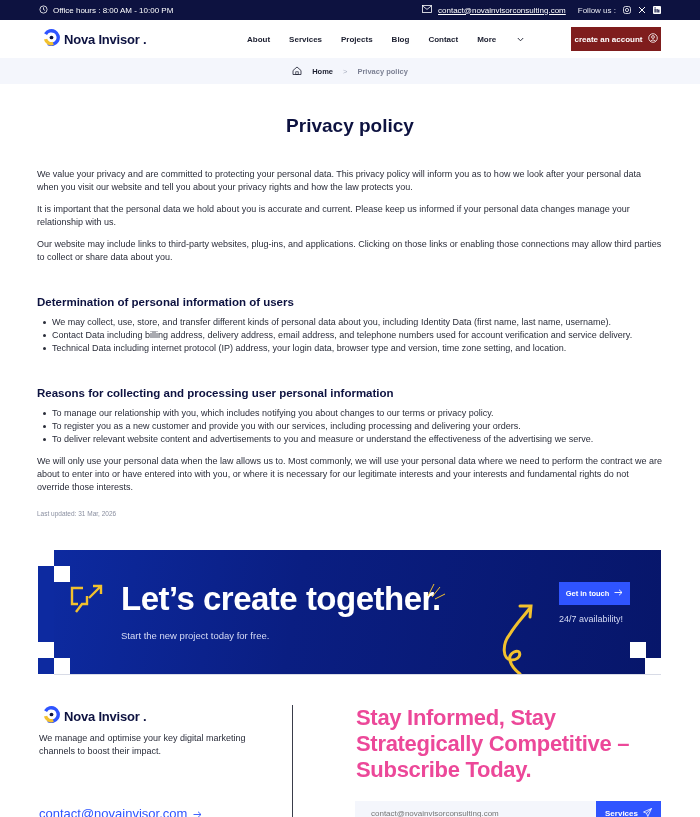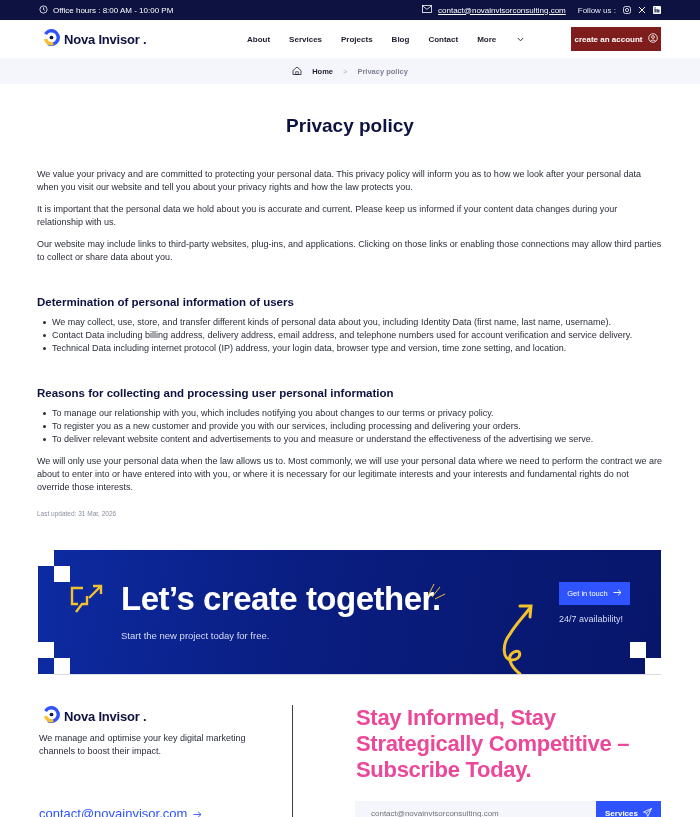--- a/index.html
+++ b/index.html
@@ -40,21 +40,21 @@
   .updated { position: absolute; left: 37px; top: 510px; font-size: 6.5px; color: #8a8fa0; }
 
   
   .banner { position: absolute; left: 38px; top: 550px; width: 623px; height: 124px; }
   .banner .bg { position: absolute; left: 16px; top: 0; width: 607px; height: 124px; background: linear-gradient(100deg, #0d2aa0 0%, #0a1e82 40%, #07166a 100%); }
   .banner .bg-left { position: absolute; left: 0; top: 16px; width: 16px; height: 92px; background: #0d2aa0; }
   .banner .bg-bl { position: absolute; left: 0; top: 108px; width: 16px; height: 16px; background: #0d2aa0; }
   .sq { position: absolute; background: #ffffff; width: 16px; height: 16px; }
   .banner .headline { position: absolute; left: 83px; top: 30px; font-size: 33px; color: #ffffff; font-weight: bold; letter-spacing: -0.5px; }
   .banner .sub { position: absolute; left: 83px; top: 80px; font-size: 9.5px; color: #d6dbf5; }
-  .banner .getintouch { position: absolute; left: 521px; top: 32px; width: 71px; height: 23px; background: #2f54ff; color: #ffffff; font-size: 7.5px; font-weight: normal; border: none; display: flex; align-items: center; justify-content: center; gap: 5px; }
+  .banner .getintouch { position: absolute; left: 521px; top: 32px; width: 71px; height: 23px; background: #2f54ff; color: #ffffff; font-size: 7.5px; font-weight: bold; border: none; display: flex; align-items: center; justify-content: center; gap: 5px; }
   .banner .avail { position: absolute; left: 521px; top: 64px; font-size: 9px; color: #d6dbf5; }
   .banner .underline { position: absolute; left: 16px; top: 124px; width: 607px; height: 1px; background: #d8dbe6; }
 
   
   .footer-logo { position: absolute; left: 43px; top: 706px; display: flex; align-items: center; gap: 4px; }
   .footer-desc { position: absolute; left: 39px; top: 732px; width: 230px; font-size: 9px; line-height: 13px; color: #2a2d3a; }
   .footer-mail { position: absolute; left: 39px; top: 806px; font-size: 13px; color: #2f54ff; display: flex; gap: 6px; align-items: center; }
   .vdivider { position: absolute; left: 292px; top: 705px; width: 1px; height: 112px; background: #3a3d4a; }
   .subscribe-title { position: absolute; left: 356px; top: 705px; width: 310px; font-size: 22px; line-height: 26px; font-weight: bold; color: #ec4899; letter-spacing: -0.3px; }
   .sub-input { position: absolute; left: 355px; top: 801px; width: 241px; height: 24px; background: #f4f6fc; border: none; font-size: 8px; color: #7c8194; padding-left: 16px; font-family: "Liberation Sans", sans-serif; }
@@ -152,21 +152,21 @@
   </span>
   <span class="home">Home</span>
   <span class="sep">&gt;</span>
   <span class="current">Privacy policy</span>
 </div>
 
 <h1 class="title">Privacy policy</h1>
 
 <div class="content">
   <p>We value your privacy and are committed to protecting your personal data. This privacy policy will inform you as to how we look after your personal data when you visit our website and tell you about your privacy rights and how the law protects you.</p>
-  <p>It is important that the personal data we hold about you is accurate and current. Please keep us informed if your content data changes during your relationship with us.</p>
+  <p>It is important that the personal data we hold about you is accurate and current. Please keep us informed if your personal data changes manage your relationship with us.</p>
   <p>Our website may include links to third-party websites, plug-ins, and applications. Clicking on those links or enabling those connections may allow third parties to collect or share data about you.</p>
 
   <h2>Determination of personal information of users</h2>
   <ul>
     <li>We may collect, use, store, and transfer different kinds of personal data about you, including Identity Data (first name, last name, username).</li>
     <li>Contact Data including billing address, delivery address, email address, and telephone numbers used for account verification and service delivery.</li>
     <li>Technical Data including internet protocol (IP) address, your login data, browser type and version, time zone setting, and location.</li>
   </ul>
 
   <h2>Reasons for collecting and processing user personal information</h2>

